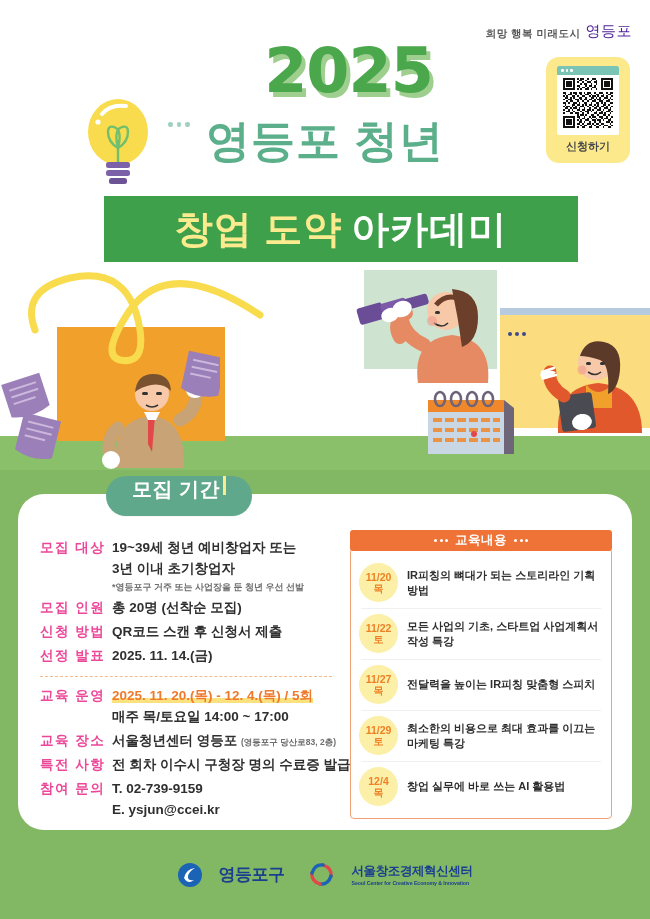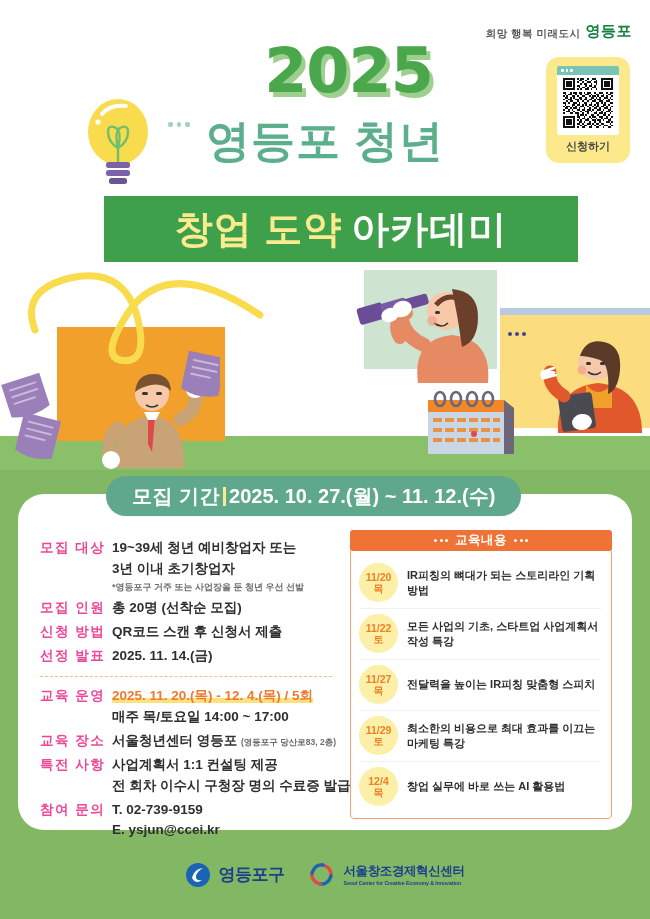--- a/index.html
+++ b/index.html
@@ -13,21 +13,21 @@
   .poster { position: relative; width: 650px; height: 919px; background: #fff; overflow: hidden; }
 
   
   .header { position: relative; height: 270px; background: #ffffff; padding-left: 20px; }
 
   .brand-logo {
     position: absolute; right: 18px; top: 22px;
     display: flex; align-items: flex-end; gap: 5px;
   }
   .brand-slogan { font-size: 10.5px; color: #58585a; letter-spacing: .5px; font-weight: 600; }
-  .brand-name { font-size: 15px; color: #15803d; font-weight: 700; letter-spacing: .5px; }
+  .brand-name { font-size: 15px; color: #4c1d95; font-weight: 400; letter-spacing: .5px; }
 
   .qr-card {
     position: absolute; right: 20px; top: 57px;
     width: 84px; height: 106px; background: #FCE98C; border-radius: 13px;
     display: flex; flex-direction: column; align-items: center; justify-content: center;
   }
   .qr-window { width: 62px; background: #fff; border-radius: 2px; overflow: hidden; }
   .qr-titlebar { height: 9px; background: #79C4B4; display: flex; align-items: center; padding-left: 4px; gap: 2px; }
   .qr-dot { width: 2.5px; height: 2.5px; border-radius: 50%; background: #fff; }
   .qr-img { width: 62px; height: 56px; padding: 3px; background: #fff; }
@@ -83,21 +83,21 @@
   }
   .white-card {
     position: absolute; left: 18px; top: 24px; width: 614px; height: 336px;
     background: #ffffff; border-radius: 26px;
   }
 
   .period-pill {
     position: absolute; left: 88px; top: -18px;
     height: 40px; padding: 0 26px;
     background: #5FA88C; border-radius: 22px;
-    display: flex; align-items: center; gap: 3px;
+    display: flex; gap: 3px;
     box-shadow: 0 1px 0 rgba(0,0,0,.04);
   }
   .period-label { color: #ffffff; font-size: 20px; font-weight: 900; letter-spacing: .5px; }
   .period-divider { width: 3px; height: 19px; background: #FBEB8E; }
   .period-value { color: #ffffff; font-size: 20px; font-weight: 900; letter-spacing: 0; }
 
   
   .info-col { position: absolute; left: 22px; top: 44px; width: 300px; }
   .info-row { display: flex; margin-bottom: 3px; }
   .info-label {
@@ -148,21 +148,21 @@
     font-size: 10.5px; font-weight: 800; line-height: 1.15;
   }
   .date-badge .d2 { font-size: 10px; }
   .curr-text { color: #2f2f2f; font-size: 11px; font-weight: 800; line-height: 1.3; }
 
   
   .footer {
     position: absolute; left: 0; bottom: 0; width: 650px; height: 89px;
     display: flex; align-items: center; justify-content: center; gap: 26px;
   }
-  .f-logo { display: flex; align-items: center; gap: 7px; }
+  .f-logo { display: flex; align-items: center; gap: 15px; }
   .f-name-1 { font-size: 17px; font-weight: 900; color: #1b3f8f; letter-spacing: -.5px; }
   .f-texts { display: flex; flex-direction: column; }
   .f-name-2 { font-size: 12.5px; font-weight: 900; color: #1b3f8f; letter-spacing: -.4px; }
   .f-name-2-en { font-size: 5.2px; font-weight: 700; color: #1b3f8f; letter-spacing: -.05px; }
 </style>
 </head>
 <body>
 
 <div class="poster">
 
@@ -572,21 +572,20 @@
     </svg>
   </div>
 
   <div class="body-green">
 
     <div class="white-card">
 
       <div class="period-pill">
         <span class="period-label">모집 기간</span>
         <span class="period-divider"></span>
-        <span class="period-value">2025. 10. 27.(월) ~ 11. 12.(수)</span>
       </div>
 
       <div class="info-col">
 
         <div class="info-row">
           <div class="info-label">모집 대상</div>
           <div class="info-vals">
             <div class="info-val">19~39세 청년 예비창업자 또는</div>
             <div class="info-val">3년 이내 초기창업자</div>
             <div class="info-note">*영등포구 거주 또는 사업장을 둔 청년 우선 선발</div>
@@ -630,21 +629,20 @@
             <div class="info-val">
               <span>서울청년센터 영등포</span>
               <span class="info-small">(영등포구 당산로83, 2층)</span>
             </div>
           </div>
         </div>
 
         <div class="info-row">
           <div class="info-label">특전 사항</div>
           <div class="info-vals">
-            <div class="info-val">사업계획서 1:1 컨설팅 제공</div>
             <div class="info-val">전 회차 이수시 구청장 명의 수료증 발급</div>
           </div>
         </div>
 
         <div class="info-row">
           <div class="info-label">참여 문의</div>
           <div class="info-vals">
             <div class="info-val">T. 02-739-9159</div>
             <div class="info-val">E. ysjun@ccei.kr</div>
           </div>

